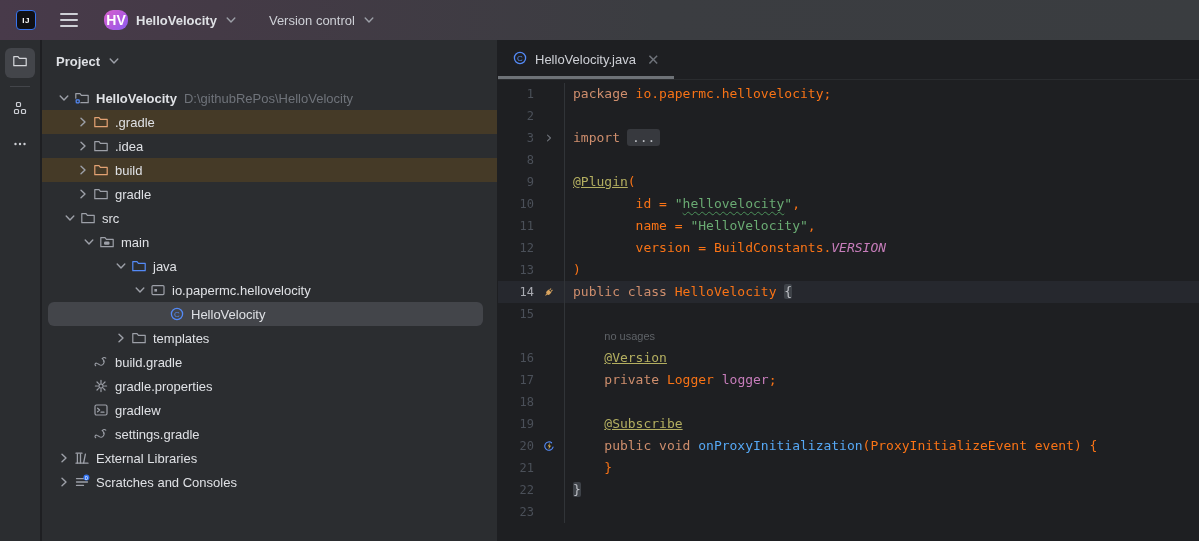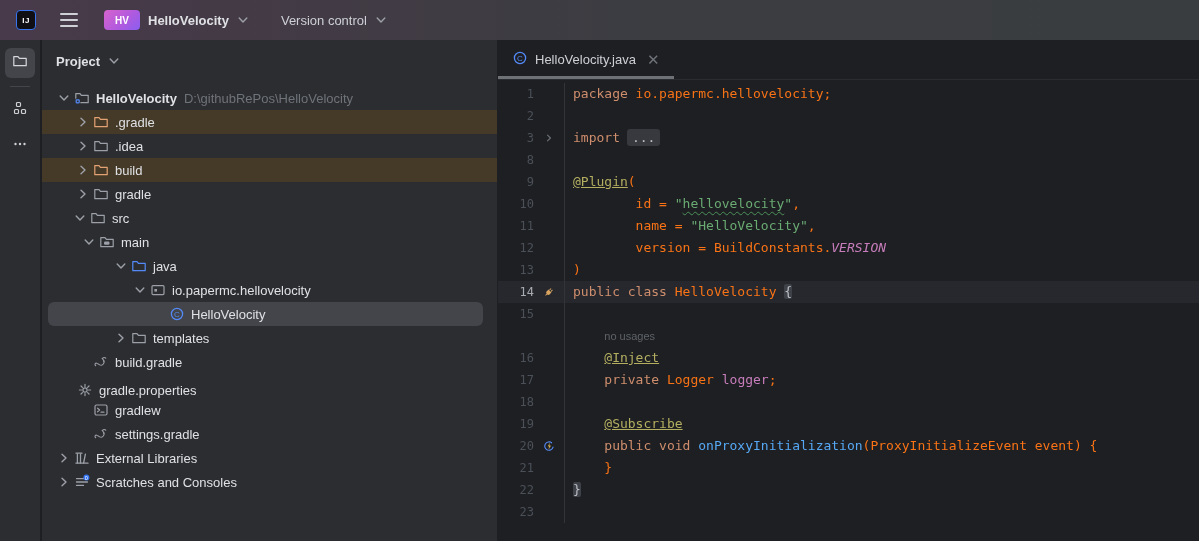--- a/index.html
+++ b/index.html
@@ -10,23 +10,23 @@
   
   .header { position:absolute; top:0; left:0; right:0; height:40px;
     background:linear-gradient(90deg,#483a4a 0%,#443a46 18%,#3b3d41 55%,#3a3d40 100%);
     display:flex; align-items:center; gap:0; padding-left:16px; }
   .app-logo { width:20px; height:20px; border-radius:4px; background:#101014;
     border:1.5px solid #3674f0; color:#fff; font-size:8px; font-weight:bold;
     display:flex; align-items:center; justify-content:center; letter-spacing:.5px; }
   .hamburger { width:18px; height:14px; margin-left:24px; display:flex; flex-direction:column; justify-content:space-between; cursor:pointer; }
   .hamburger i { display:block; height:2px; background:#ced0d6; border-radius:1px; }
   .proj-widget { display:flex; align-items:center; margin-left:20px; padding:4px 6px; border-radius:6px; cursor:pointer; }
-  .proj-badge { width:36px; height:20px; border-radius:4px;
+  .proj-badge { width:24px; height:20px; border-radius:9px;
     background:linear-gradient(135deg,#d763cd 0%,#b25ade 55%,#8a5ef0 100%);
-    color:#fff; font-size:10px; font-weight:bold; display:flex; align-items:center; justify-content:center; }
+    color:#fff; font-size:14px; font-weight:bold; display:flex; align-items:center; justify-content:center; }
   .proj-name { color:#dfe1e5; font-size:13px; font-weight:600; margin-left:8px; }
   .menu-item { display:flex; align-items:center; margin-left:18px; padding:4px 6px; border-radius:6px; color:#ced0d6; font-size:13px; cursor:pointer; }
   .chev { margin-left:6px; display:inline-flex; }
 
   
   .stripe { position:absolute; top:40px; left:0; bottom:0; width:41px; background:#2b2d30;
     border-right:1px solid #1e1f22; display:flex; flex-direction:column; align-items:center; padding-top:8px; }
   .stripe-btn { width:30px; height:30px; border-radius:6px; display:flex; align-items:center; justify-content:center; cursor:pointer; }
   .stripe-btn.active { background:#43454a; }
   .stripe-sep { width:20px; height:1px; background:#43454a; margin:8px 0; }
@@ -201,21 +201,21 @@
               <path d="M6 4.2 L10 8 L6 11.8" stroke="#9da0a8" stroke-width="1.4" stroke-linecap="round" stroke-linejoin="round"></path>
             </svg>
           </span>
           <span class="t-ico">
             <svg width="16" height="16" viewBox="0 0 16 16" fill="none" xmlns="http://www.w3.org/2000/svg">
               <path d="M1.8 12.7 V3.6 H6 L7.4 5.4 H14.2 V12.7 Z" stroke="#9da0a8" stroke-width="1.2" stroke-linejoin="round"></path>
             </svg>
           </span>
           <span class="t-label">gradle</span>
         </div>
-        <div class="trow" style="padding-left: 30px;">
+        <div class="trow" style="padding-left: 20px;">
           <span class="t-chev">
             <svg width="16" height="16" viewBox="0 0 16 16" fill="none" xmlns="http://www.w3.org/2000/svg">
               <path d="M4.2 6 L8 10 L11.8 6" stroke="#9da0a8" stroke-width="1.4" stroke-linecap="round" stroke-linejoin="round"></path>
             </svg>
           </span>
           <span class="t-ico">
             <svg width="16" height="16" viewBox="0 0 16 16" fill="none" xmlns="http://www.w3.org/2000/svg">
               <path d="M1.8 12.7 V3.6 H6 L7.4 5.4 H14.2 V12.7 Z" stroke="#9da0a8" stroke-width="1.2" stroke-linejoin="round"></path>
             </svg>
           </span>
@@ -288,21 +288,21 @@
         <div class="trow" style="padding-left: 33px;">
           <span class="t-chev"></span>
           <span class="t-ico">
             <svg width="16" height="16" viewBox="0 0 16 16" fill="none" xmlns="http://www.w3.org/2000/svg">
               <path d="M12.8 4.2c-.9-.9-2.3-.9-3.1 0l-.5.5c1.8 1.5 2.3 3.6 1.3 5.1-.9 1.4-2.8 1.7-4.3.8L4 9.4c-.6-.4-1.4-.2-1.8.4-.4.7-.1 1.5.5 1.9" stroke="#9da0a8" stroke-width="1.1" stroke-linecap="round"></path>
               <circle cx="10.6" cy="7" r=".8" fill="#9da0a8"></circle>
             </svg>
           </span>
           <span class="t-label">build.gradle</span>
         </div>
-        <div class="trow" style="padding-left: 17px; align-items: flex-end;">
+        <div class="trow" style="padding-left: 33px;">
           <span class="t-chev"></span>
           <span class="t-ico">
             <svg width="16" height="16" viewBox="0 0 16 16" fill="none" xmlns="http://www.w3.org/2000/svg">
               <circle cx="8" cy="8" r="2.1" stroke="#9da0a8" stroke-width="1.2"></circle>
               <path d="M8 2.4v2M8 11.6v2M2.4 8h2M11.6 8h2M4 4l1.4 1.4M10.6 10.6 12 12M12 4l-1.4 1.4M5.4 10.6 4 12" stroke="#9da0a8" stroke-width="1.2" stroke-linecap="round"></path>
             </svg>
           </span>
           <span class="t-label">gradle.properties</span>
         </div>
         <div class="trow" style="padding-left: 33px;">
@@ -439,21 +439,21 @@
           <span class="code"></span>
         </div>
         <div class="line">
           <span class="g-num"></span>
           <span class="g-ico"></span>
           <span class="code"><span class="tk-d">    </span><span class="inlay">no usages</span></span>
         </div>
         <div class="line">
           <span class="g-num">16</span>
           <span class="g-ico"></span>
-          <span class="code"><span class="tk-d">    </span><span class="tk-a">@Inject</span></span>
+          <span class="code"><span class="tk-d">    </span><span class="tk-a">@Version</span></span>
         </div>
         <div class="line">
           <span class="g-num">17</span>
           <span class="g-ico"></span>
           <span class="code"><span class="tk-d">    </span><span class="tk-k">private</span><span class="tk-d"> Logger </span><span class="tk-f">logger</span><span class="tk-d">;</span></span>
         </div>
         <div class="line">
           <span class="g-num">18</span>
           <span class="g-ico"></span>
           <span class="code"></span>

